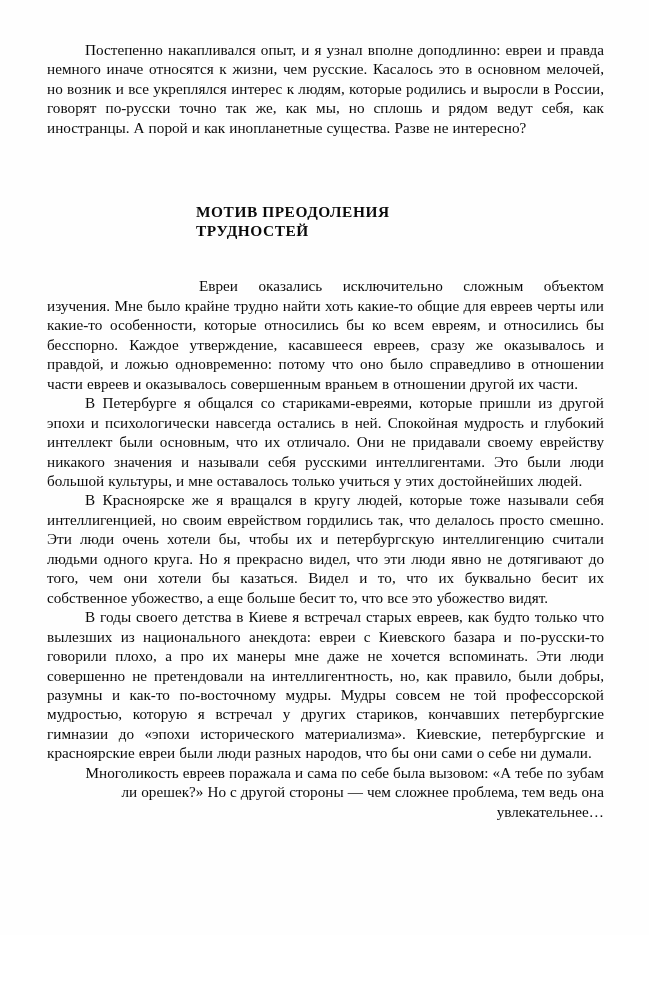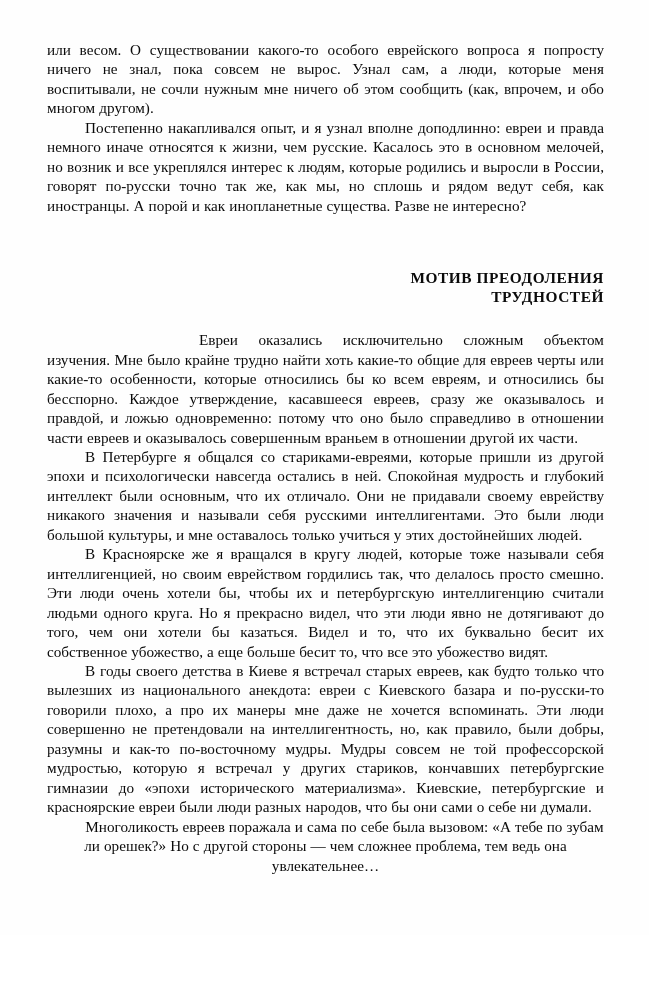--- a/index.html
+++ b/index.html
@@ -37,53 +37,52 @@
     hyphens: manual;
     -webkit-hyphens: manual;
   }
   p.para.no-indent {
     text-indent: 0;
   }
   p.para.wide-indent {
     text-indent: 152px;
   }
   p.para:last-child {
-    text-align: center;
+    text-align: right;
   }
   
   p.para.justify-all {
     text-align-last: auto;
   }
   h2.section-heading {
-    margin: 0;
+    margin: 12px;
     font-size: 15.4px;
     line-height: 18.6px;
     font-weight: bold;
     letter-spacing: 0.55px;
-    text-align: right;
+    text-align: left;
     text-transform: none;
     white-space: pre-line;
   }
   .bottom-blank {
     position: absolute;
     left: 0;
     top: 935px;
     width: 649px;
     height: 65px;
     background: #ffffff;
   }
 </style>
 </head>
 <body>
 
 <div class="page">
 
   <div class="text-column">
 
-    <p class="para no-indent justify-all">или весом. О существовании какого-то особого еврейского вопроса я попросту ничего не знал, пока совсем не вырос. Узнал сам, а люди, которые меня воспитывали, не сочли нужным мне ничего об этом сообщить (как, впрочем, и обо многом другом).</p>
 
     <p class="para justify-all">Постепенно накапливался опыт, и я узнал вполне доподлинно: евреи и правда немного иначе относятся к жизни, чем русские. Касалось это в основном мелочей, но возник и все укреплялся интерес к людям, которые родились и выросли в России, говорят по-русски точно так же, как мы, но сплошь и рядом ведут себя, как иностранцы. А порой и как инопланетные существа. Разве не интересно?</p>
 
 
     <div style="height:54px"></div>
 
     <h2 class="section-heading" style="margin-left:149px">МОТИВ ПРЕОДОЛЕНИЯ
 ТРУДНОСТЕЙ</h2>
 
     <div style="height:24px"></div>

